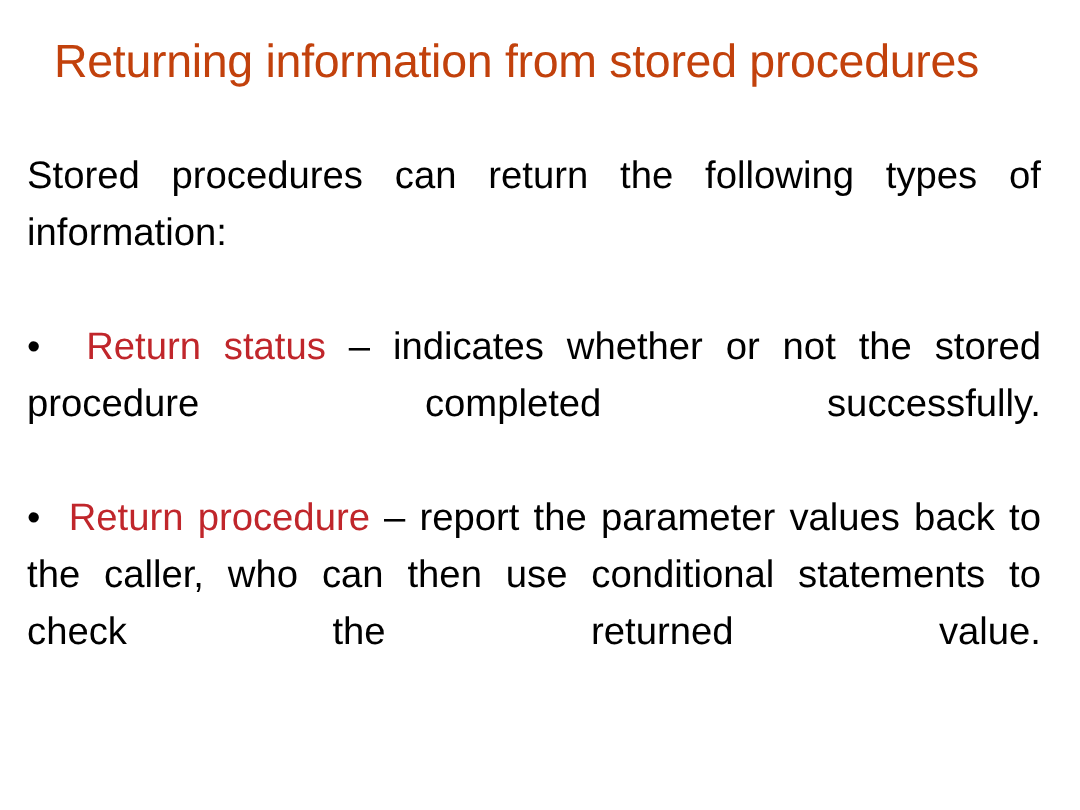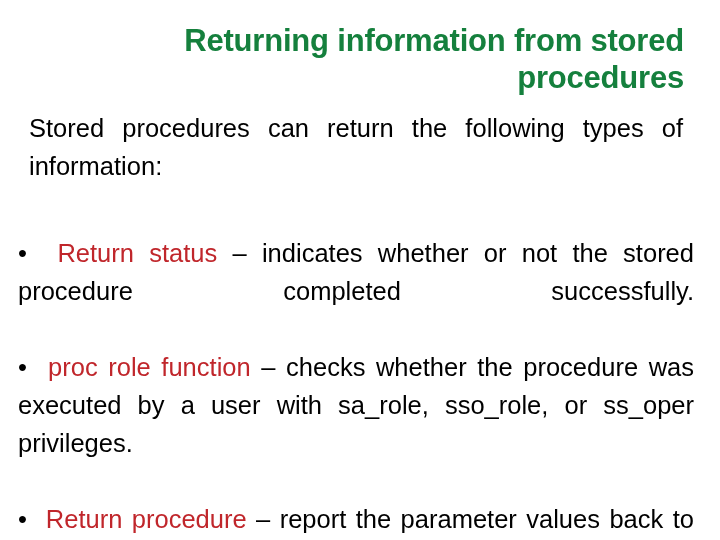--- a/index.html
+++ b/index.html
@@ -20,42 +20,42 @@
     overflow: hidden;
     box-sizing: border-box;
   }
 
   
   .slide-title {
     position: absolute;
     left: 36px;
     top: 22px;
     width: 648px;
-    text-align: right;
+    text-align: left;
     font-size: 31px;
     line-height: 37px;
-    font-weight: 700;
-    color: #15803d;
+    font-weight: 400;
+    color: #c2410c;
     letter-spacing: -0.2px;
     white-space: normal;
   }
 
   
   .slide-body {
     position: absolute;
     left: 18px;
     top: 98px;
     width: 676px;
     font-size: 25.5px;
     line-height: 38px;
     color: #000000;
   }
 
   .para {
-    margin: 11px;
+    margin: 0;
     padding: 0;
     text-align: justify;
     text-justify: inter-word;
     -webkit-hyphens: none;
     hyphens: none;
   }
 
   
   .para::after {
     content: "";
@@ -93,24 +93,20 @@
 
   <div class="slide-body">
 
     <p class="para">Stored procedures can return the following types of information:</p>
 
     <p class="bullet-para">
       <span class="bullet-mark">•</span>
       <span>&nbsp;</span><span class="kw" style="color: rgb(192, 38, 43);">Return status</span><span>&nbsp;</span><span>–</span><span>&nbsp;</span><span>indicates whether or not the stored procedure completed successfully.</span>
     </p>
 
-    <p class="bullet-para">
-      <span class="bullet-mark">•</span>
-      <span>&nbsp;</span><span class="kw" style="color: rgb(192, 38, 43);">proc role function</span><span>&nbsp;</span><span>–</span><span>&nbsp;</span><span>checks whether the procedure was executed by a user with sa_role, sso_role, or ss_oper privileges.</span>
-    </p>
 
     <p class="bullet-para">
       <span class="bullet-mark">•</span>
       <span>&nbsp;</span><span class="kw" style="color: rgb(192, 38, 43);">Return procedure</span><span>&nbsp;</span><span>–</span><span>&nbsp;</span><span>report the parameter values back to the caller, who can then use conditional statements to check the returned value.</span>
     </p>
 
   </div>
 </div>
 
 </body></html>

